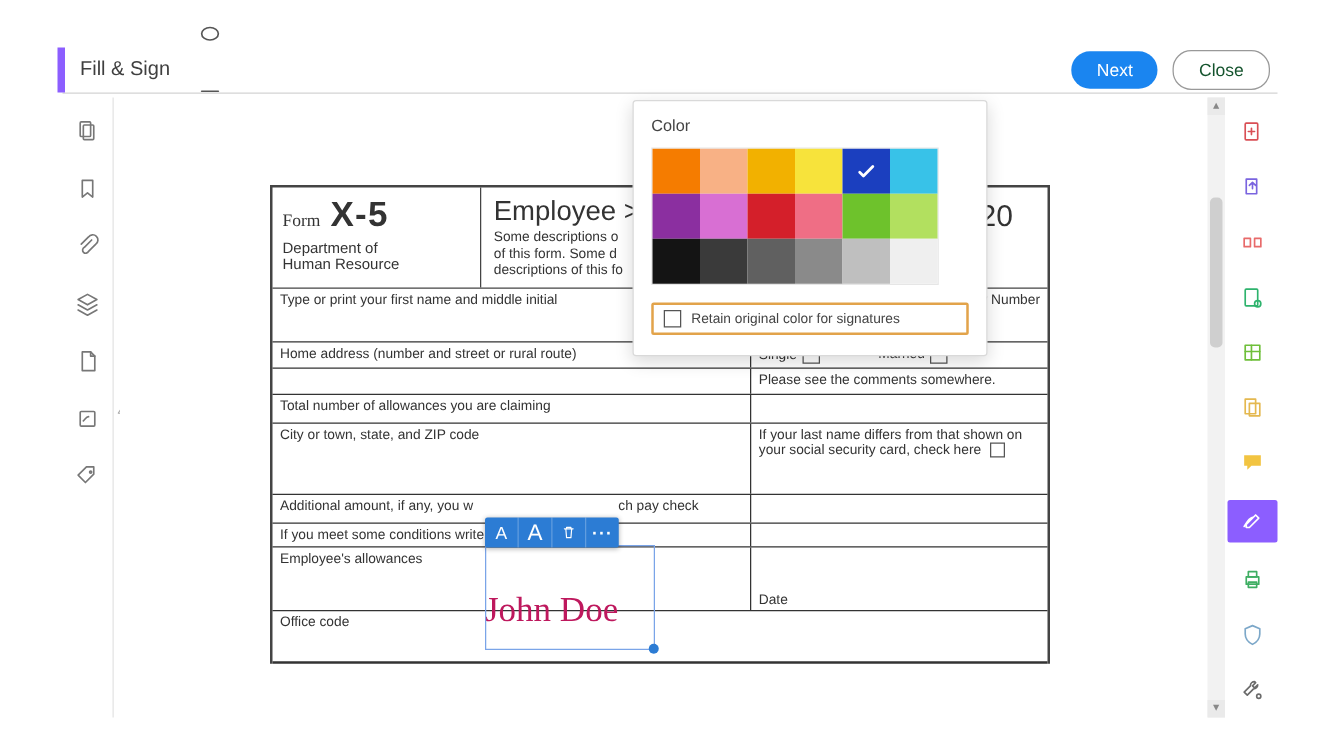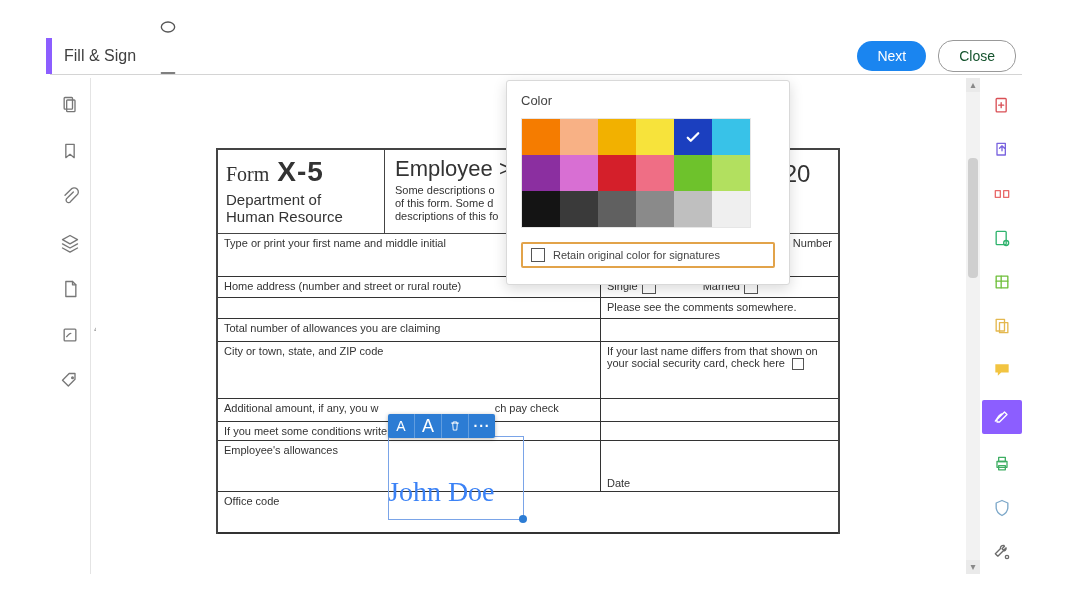--- a/index.html
+++ b/index.html
@@ -116,39 +116,39 @@
   .doc-header .col1 {
     width: 150px; border-right: 1px solid #444; padding: 6px 8px 8px 8px;
   }
   .doc-header .col2 {
     flex: 1; padding: 6px 8px 6px 10px;
   }
   .doc-header .col3 {
     width: 70px; padding: 10px 6px; font-size: 24px; font-family: Arial, sans-serif; font-weight: 500; text-align:center;
   }
   .form-big { display:flex; align-items:baseline; gap:8px; }
-  .form-small { font-size: 20px; }
+  .form-small { font-size: 14px; }
   .form-code  { font-weight: 700; font-size: 28px; letter-spacing: 1px; font-family: Arial,sans-serif; }
-  .dept { font-size: 15px; margin-top: 4px; line-height: 1.1; font-family: Arial,sans-serif; }
+  .dept { font-size: 12px; margin-top: 4px; line-height: 1.1; font-family: Arial,sans-serif; }
   .emp-title { font-family: Arial,sans-serif; font-size: 22px; font-weight: 500; }
   .emp-desc  { font-size: 11px; line-height: 1.2; margin-top: 2px; font-family: Arial, sans-serif; }
 
   .form-row { display:flex; border-bottom: 1px solid #333; font-size: 11px; font-family: Arial,sans-serif; }
   .form-row .c1 { border-right: 1px solid #333; padding: 3px 6px 0 6px; }
   .form-row .c2 { padding: 3px 6px 0 6px; flex:1; }
   .form-row.h-tall { height: 42px; }
   .form-row.h-short { height: 22px; }
   .form-row.h-xs { height: 18px; }
   .w370 { width: 370px; }
   .chk { display:inline-block; width:12px; height:12px; border:1px solid #555; vertical-align:middle; margin-left:4px;margin-right:14px;}
   .chk.sm{width:10px;height:10px;}
 
   .sig {
     position: absolute; left: 170px; bottom: 26px;
-    font-family: "Brush Script MT", cursive; font-size: 28px; color: #3b82f6;
+    font-family: "Brush Script MT", cursive; font-size: 28px; color: #be185d;
   }
 
   
   .edit-toolbar {
     position:absolute; left: 388px; top: 414px;
     display:flex; align-items:center; background:#2c7cd4; color:#fff; border-radius:2px; height:24px;
     box-shadow: 0 1px 4px rgba(0,0,0,.3);
   }
   .edit-toolbar .eb {
     width: 26px; height: 24px; display:flex; align-items:center; justify-content:center; font-size:14px; cursor:pointer;

